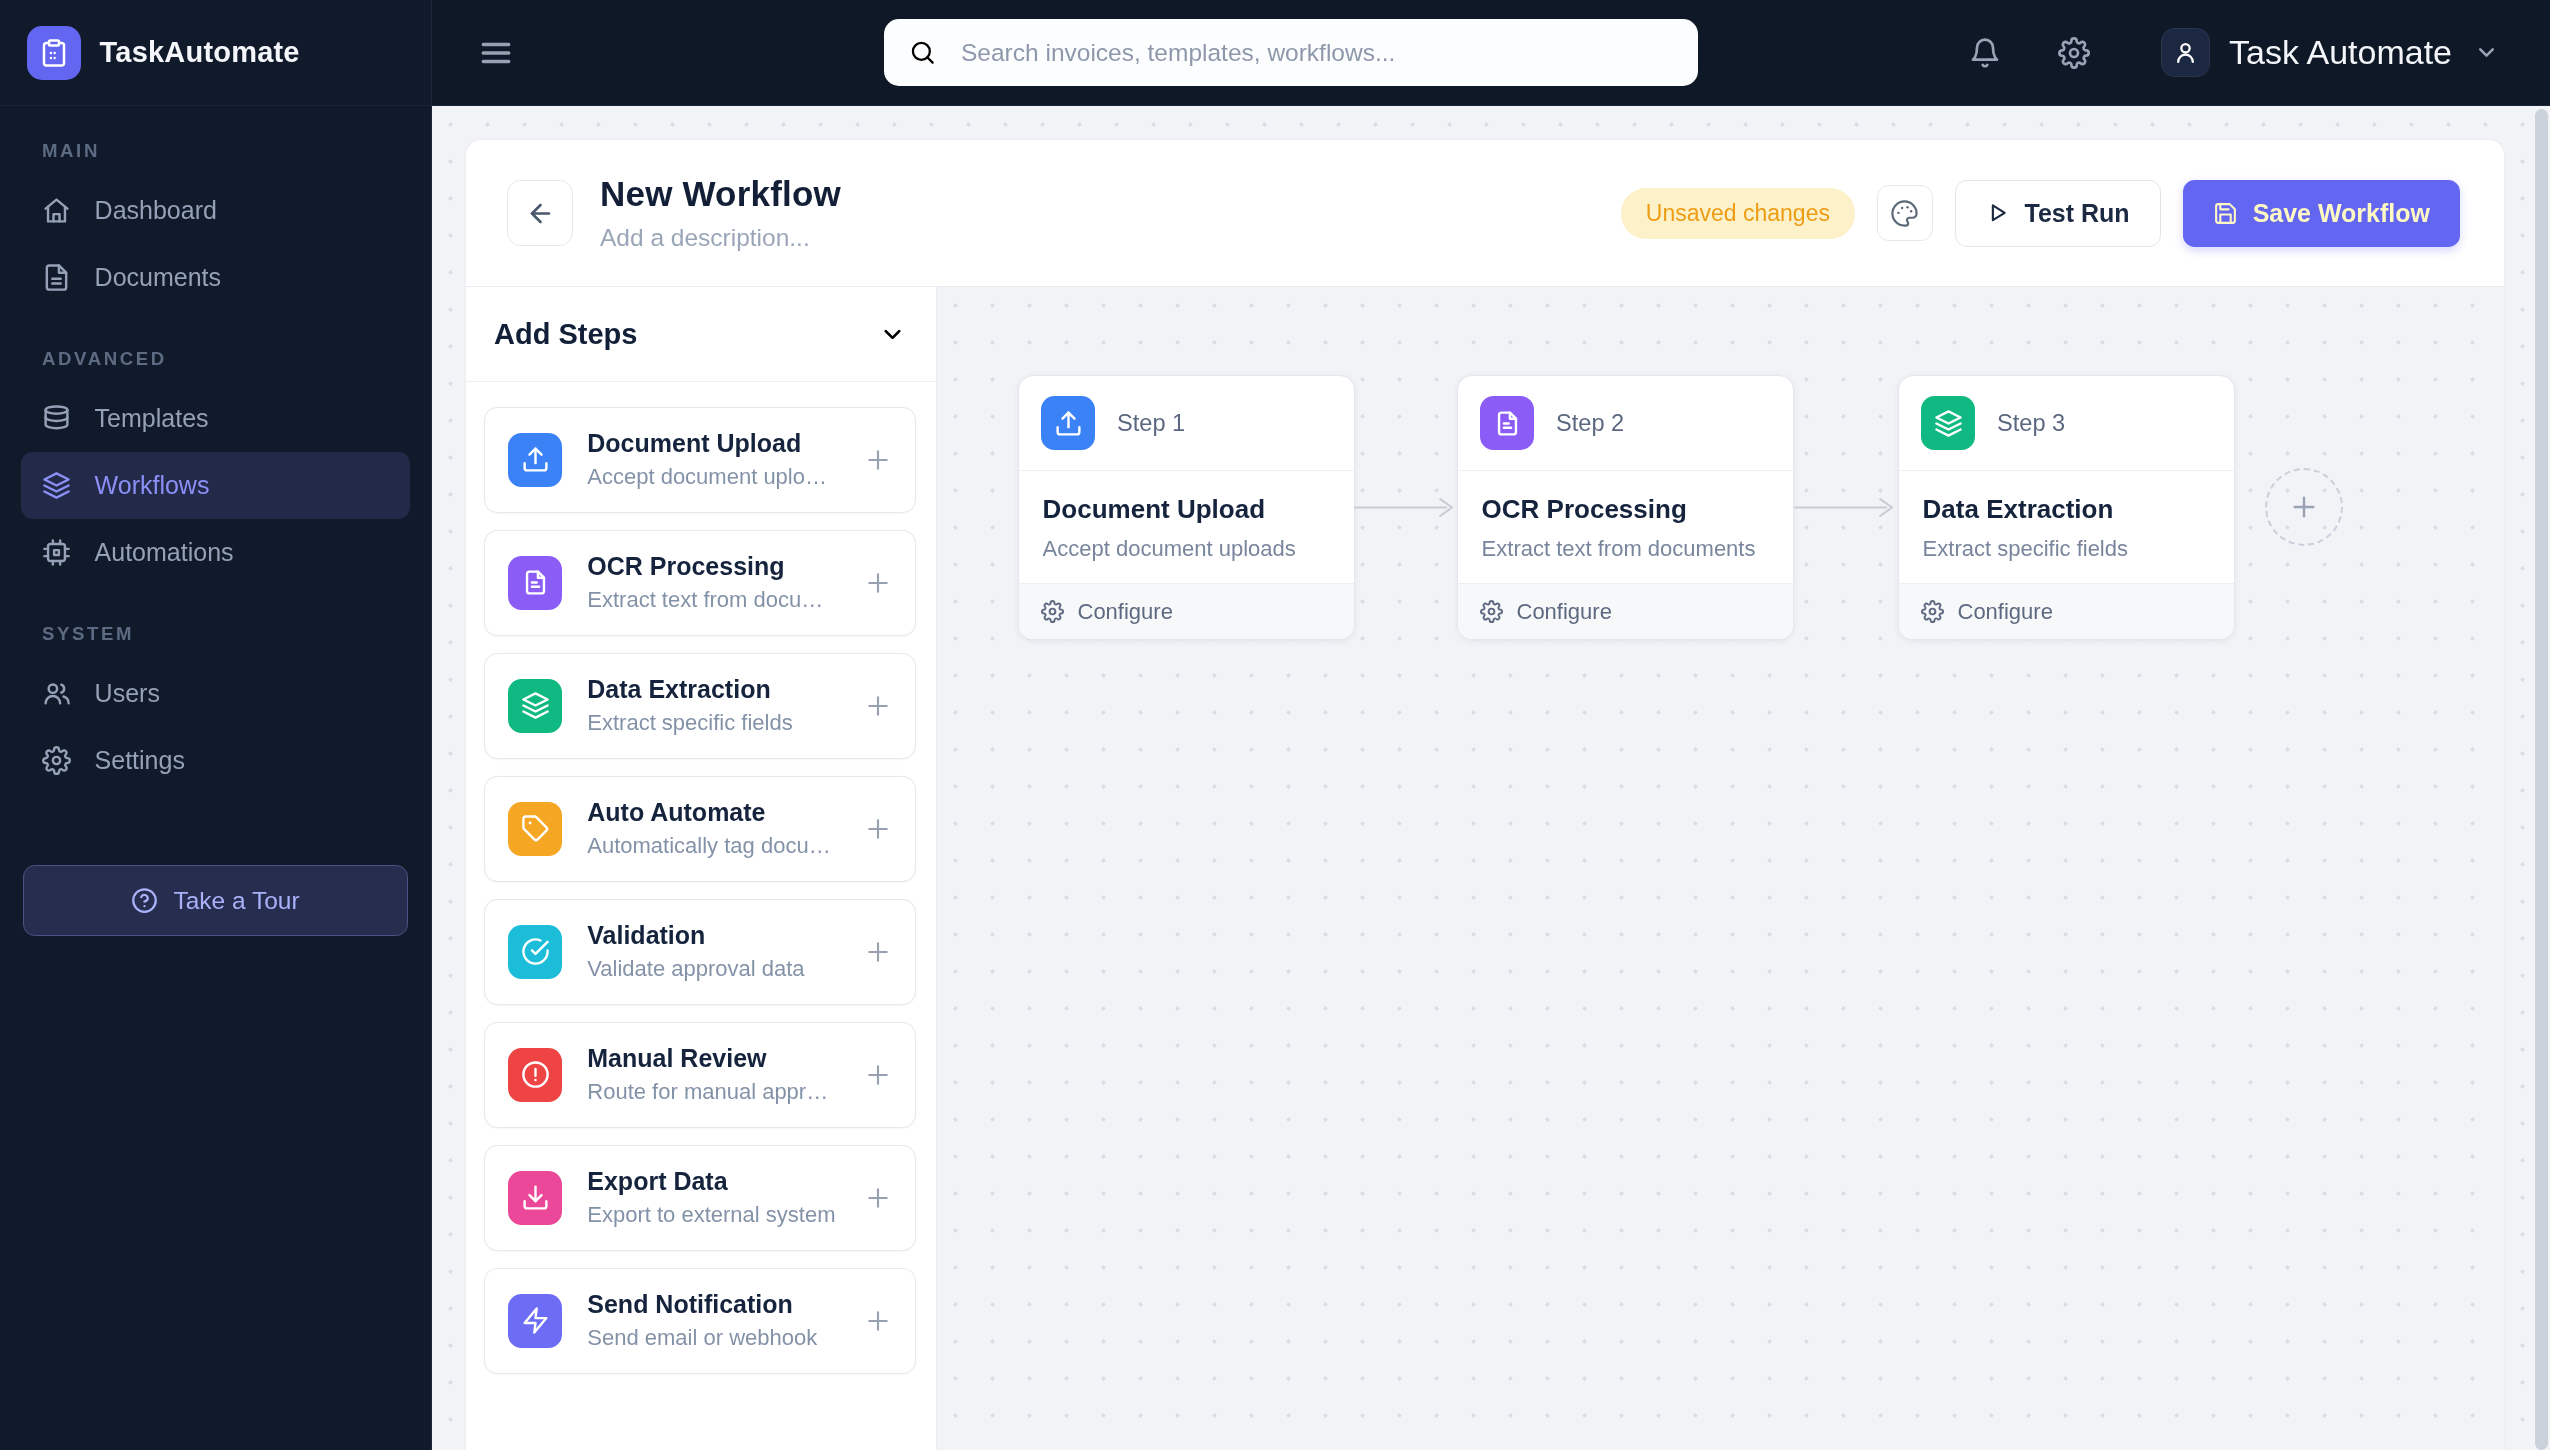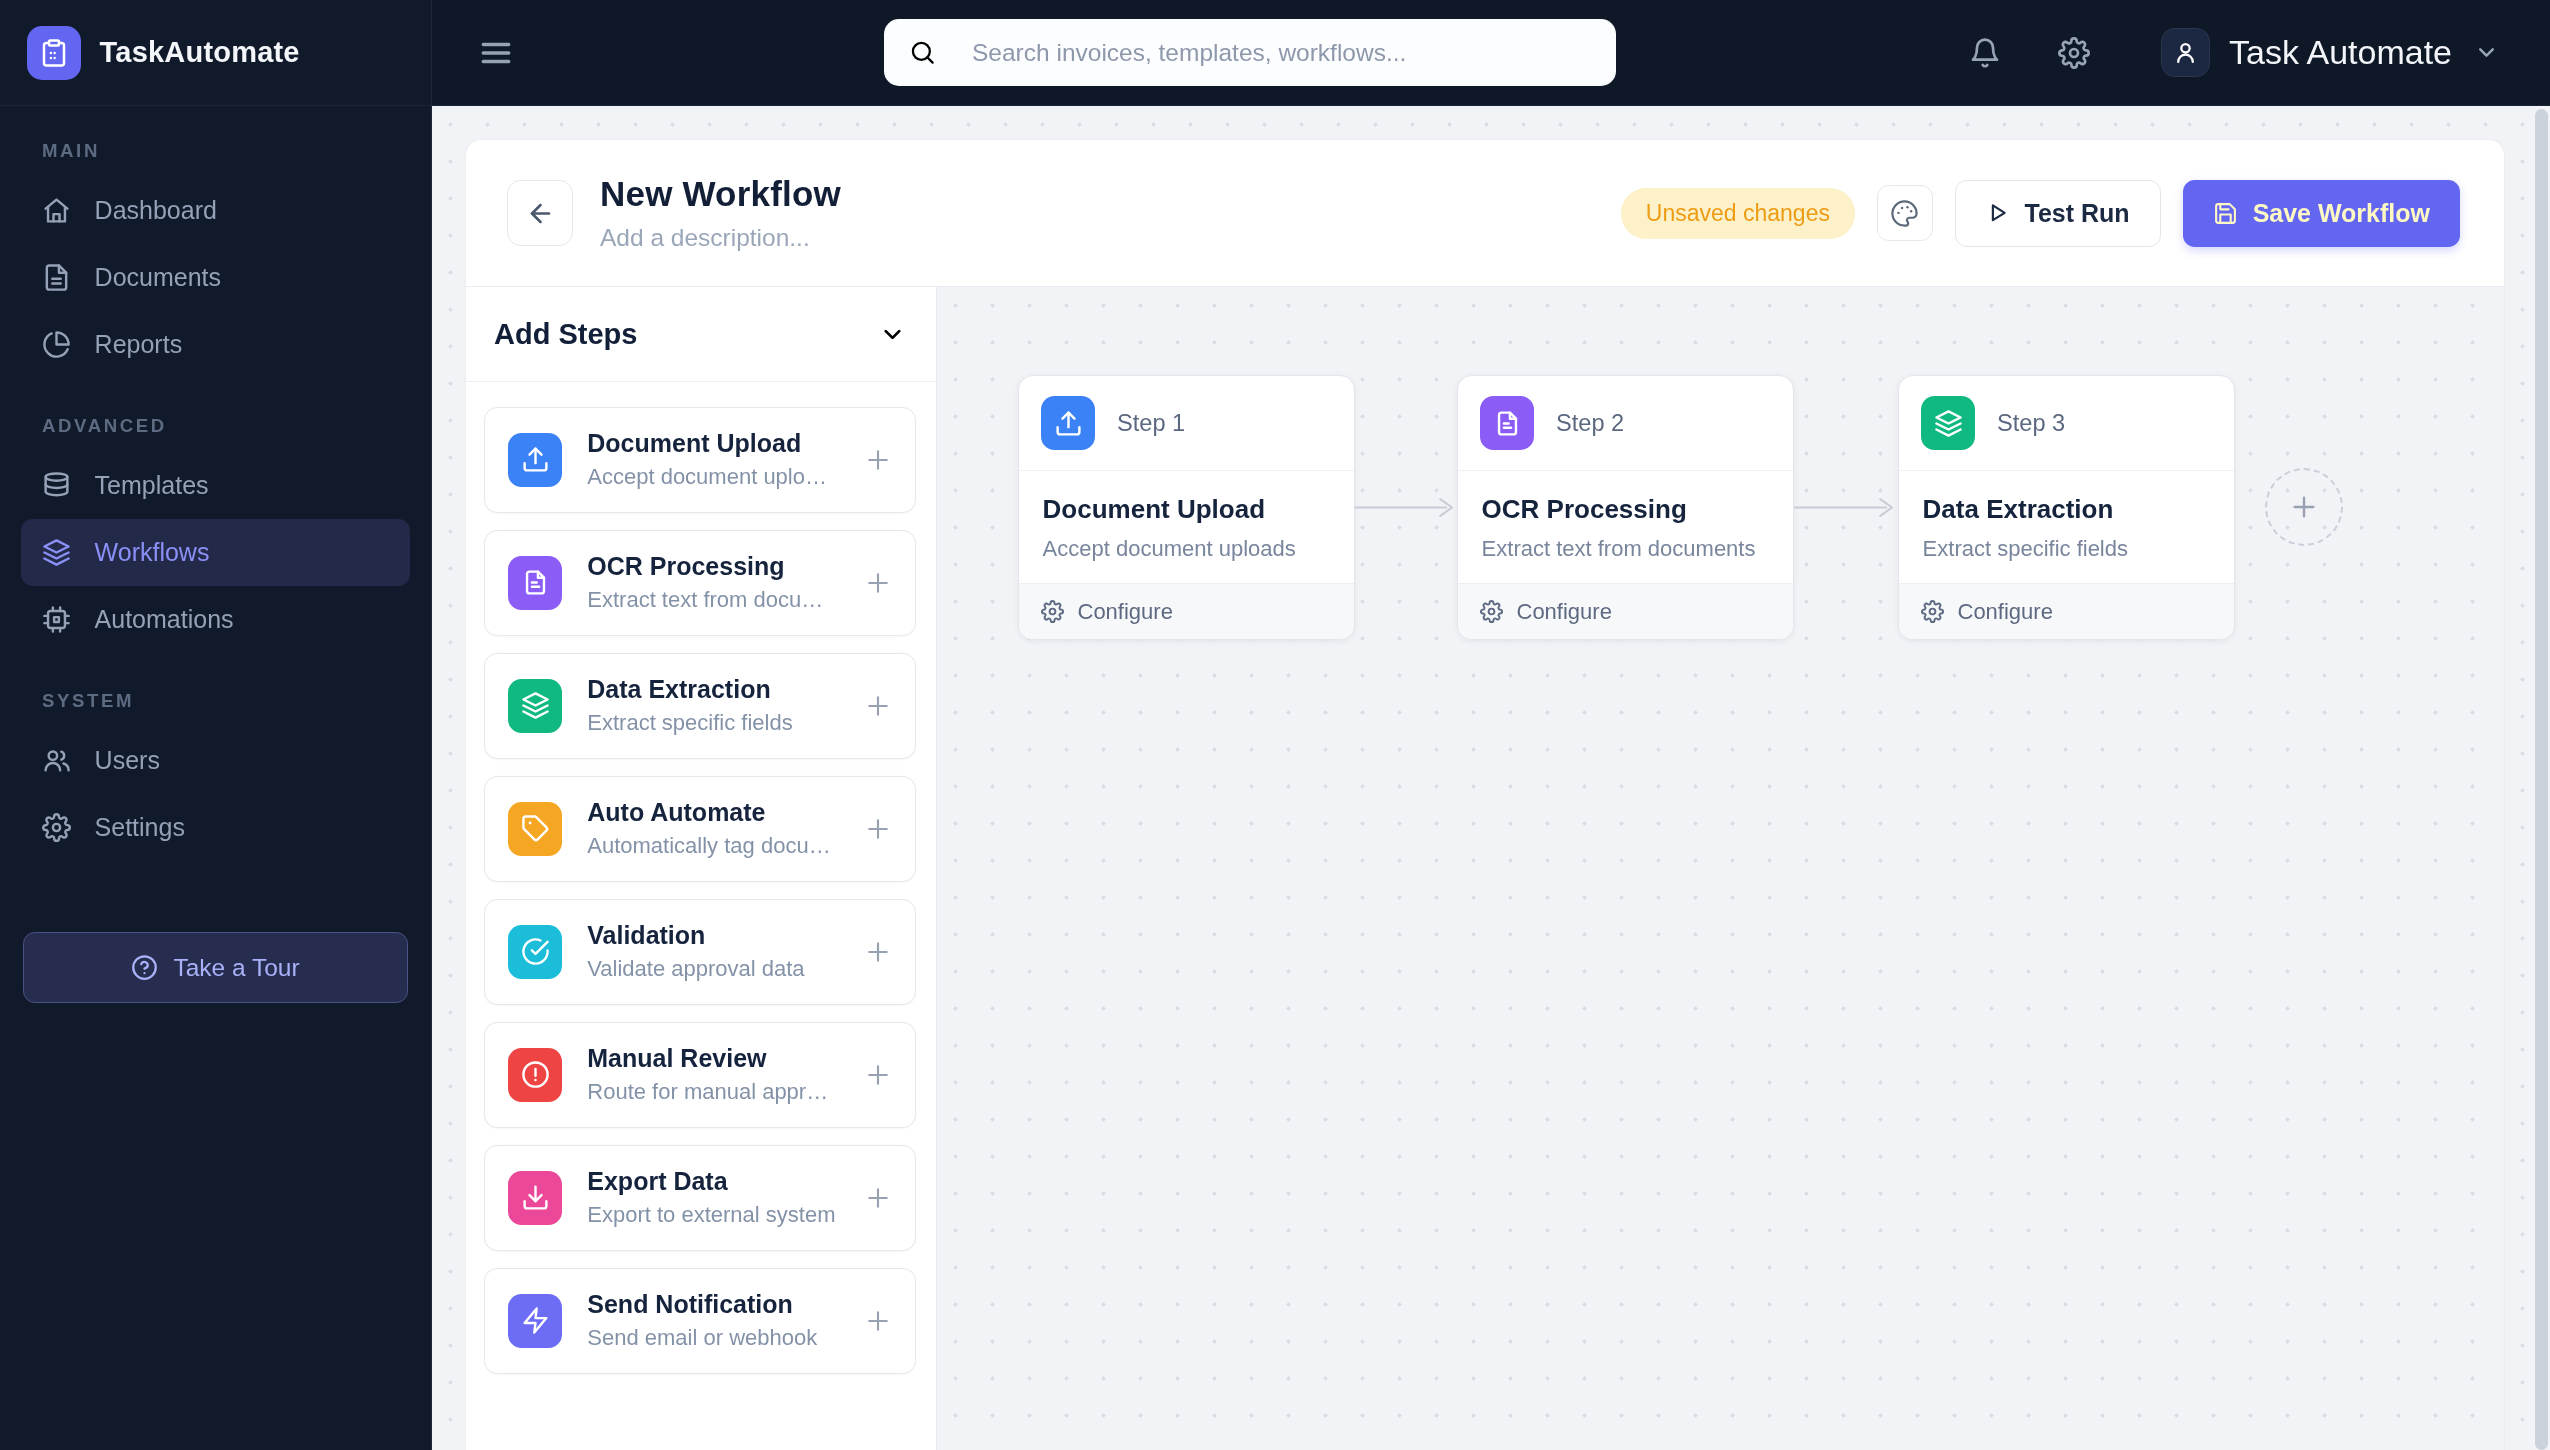--- a/index.html
+++ b/index.html
@@ -27,23 +27,23 @@
     background:#272d4f; border:1.7px solid #4b5382; color:#a9b2f9;
     display:flex; align-items:center; justify-content:center; gap:15px;
     font-size:24.5px; font-weight:500; cursor:pointer; }
 
   
   .right { flex:1; display:flex; flex-direction:column; min-width:0; }
   .topbar { height:106px; flex:0 0 106px; background:#0f1827;
     border-bottom:0.8px solid #1c2638; display:flex; align-items:center;
     padding:0 51px 0 47px; position:relative; }
   .hamburger { color:#96a1b4; cursor:pointer; display:flex; }
-  .search { position:absolute; left:452px; top:19.4px; width:732px; height:67px;
+  .search { position:absolute; left:452px; top:19.4px; width:814px; height:67px;
     background:#fcfdfe; border-radius:15px; display:flex; align-items:center;
-    gap:36px; padding:0 25px; }
+    gap:25px; padding:0 25px; }
   .search input { border:none; outline:none; background:transparent; flex:1;
     font-size:24.5px; color:#334155; font-family:"Liberation Sans",sans-serif; }
   .search input::placeholder { color:#8e98ab; }
   .top-actions { margin-left:auto; display:flex; align-items:center; }
   .icon-btn { color:#98a3b6; cursor:pointer; display:flex; }
   .avatar { width:49px; height:49px; border-radius:13.5px; background:#1c2742;
     border:1.7px solid #2b364f; color:#fff; display:flex; align-items:center;
     justify-content:center; margin-left:71px; cursor:pointer; }
   .account-name { font-size:34px; color:#f3f5f9; font-weight:500; margin-left:18.6px; }
   .top-chevron { color:#9aa5b8; margin-left:22px; display:flex; cursor:pointer; }
@@ -151,27 +151,20 @@
           </svg>
           <span>Dashboard</span>
         </div>
         <div class="nav-item">
           <svg width="29" height="29" viewBox="0 0 24 24" fill="none" stroke="currentColor" stroke-width="2" stroke-linecap="round" stroke-linejoin="round" style="display:block">
             <path d="M14 2H6a2 2 0 0 0-2 2v16a2 2 0 0 0 2 2h12a2 2 0 0 0 2-2V8z"></path>
             <path d="M14 2v6h6"></path>
             <path d="M8.5 13h7M8.5 17h7"></path>
           </svg>
           <span>Documents</span>
-        </div>
-        <div class="nav-item">
-          <svg width="29" height="29" viewBox="0 0 24 24" fill="none" stroke="currentColor" stroke-width="2" stroke-linecap="round" stroke-linejoin="round" style="display:block">
-            <path d="M21.21 15.89A10 10 0 1 1 8 2.83"></path>
-            <path d="M22 12A10 10 0 0 0 12 2v10z"></path>
-          </svg>
-          <span>Reports</span>
         </div>
         <div class="section-label section-gap">ADVANCED</div>
         <div class="nav-item">
           <svg width="29" height="29" viewBox="0 0 24 24" fill="none" stroke="currentColor" stroke-width="2" stroke-linecap="round" stroke-linejoin="round" style="display:block">
             <ellipse cx="12" cy="5" rx="9" ry="3"></ellipse>
             <path d="M21 5v6c0 1.7-4 3-9 3s-9-1.3-9-3V5"></path>
             <path d="M21 11v6c0 1.7-4 3-9 3s-9-1.3-9-3v-6"></path>
           </svg>
           <span>Templates</span>
         </div>

